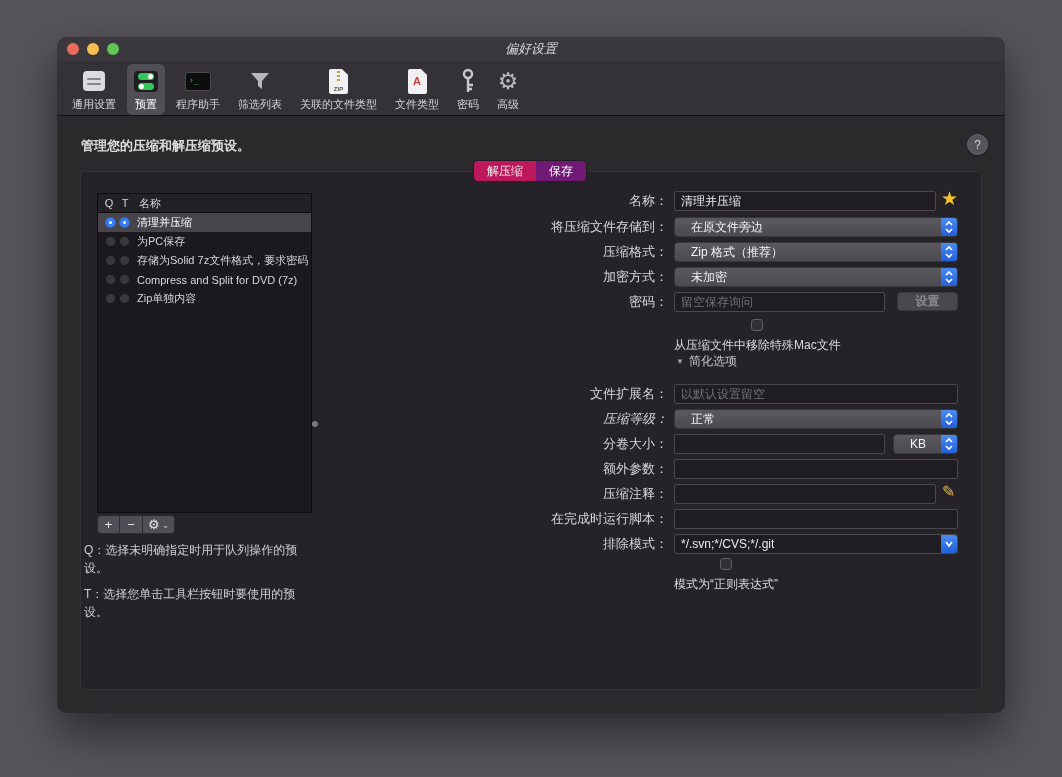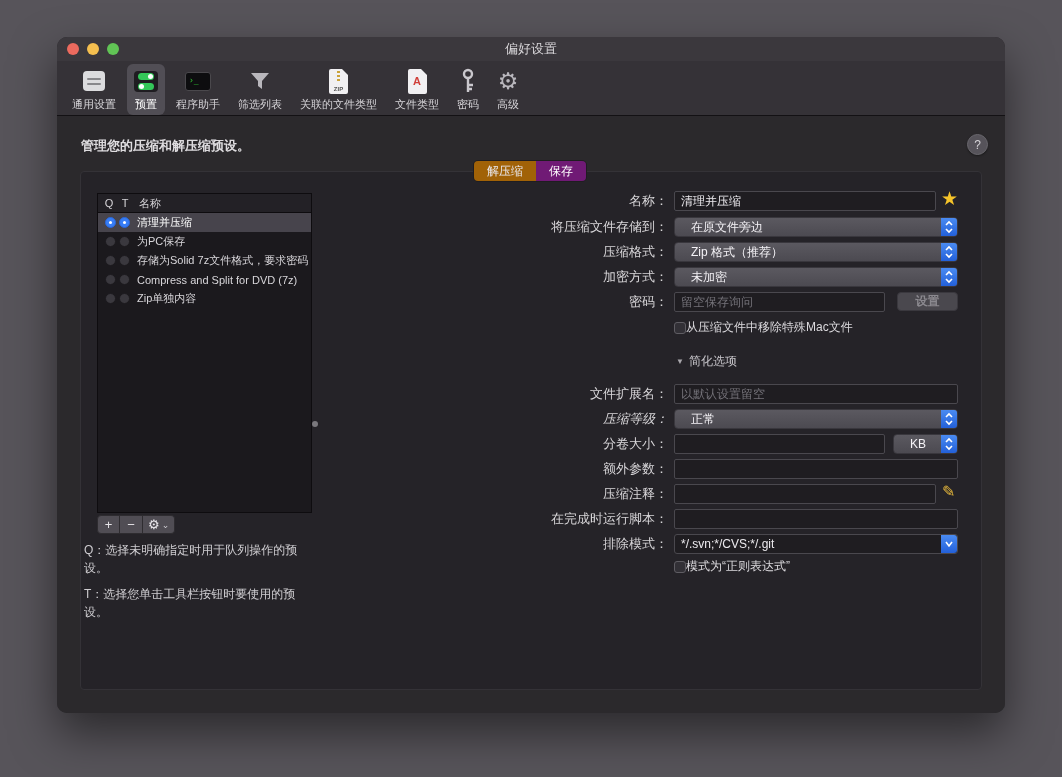--- a/index.html
+++ b/index.html
@@ -2,21 +2,21 @@
 <html><head>
 <meta charset="utf-8">
 <style>
   * { margin:0; padding:0; box-sizing:border-box; }
   html,body { width:1062px; height:777px; background:#57545a; overflow:hidden;
               font-family:"Liberation Sans", sans-serif; }
   .window { position:absolute; left:57px; top:37px; width:948px; height:676px;
             background:#2b292c; border-radius:10px; overflow:hidden;
             box-shadow:0 20px 45px rgba(0,0,0,.5); }
   
-  .titlebar { height:24px; background:#3b383d; display:flex; align-items:center; justify-content:center; position:relative; }
+  .titlebar { height:24px; background:#3b383d; display:flex; align-items:center; justify-content:center; position:relative;font-style:italic; }
   .traffic { position:absolute; left:10px; top:6px; display:flex; gap:8px; }
   .light { width:12px; height:12px; border-radius:50%; }
   .light.red{background:#ec6a5e} .light.yellow{background:#f5bf4f} .light.green{background:#61c455}
   .title { color:#d7d5d8; font-size:13px; }
   
   .toolbar { height:55px; background:#353237; border-bottom:1px solid #131114;
              display:flex; align-items:flex-start; padding:3px 0 0 8px; gap:4px; }
   .tb-item { display:flex; flex-direction:column; align-items:center; gap:2px;
              padding:3px 7px 3px; border-radius:6px; color:#d6d4d8; font-size:11px; }
   .tb-item.selected { background:#514e55; color:#fff; }
@@ -37,21 +37,21 @@
   
   .content { position:relative; height:597px; background:#2b292c; }
   .desc { position:absolute; left:24px; top:21px; font-size:13px; font-weight:bold; color:#dedcdf; }
   .helpbtn { position:absolute; left:910px; top:18px; width:21px; height:21px; border-radius:50%;
              background:#56535a; border:1px solid #6a686e; color:#d6d4d8; font-size:12px;
              display:flex; align-items:center; justify-content:center; box-shadow:0 1px 2px rgba(0,0,0,.4); }
   .panel { position:absolute; left:23px; top:55px; width:902px; height:519px;
            background:#252328; border:1px solid #343237; border-radius:4px; }
   .segctl { position:absolute; left:416px; top:44px; display:flex; border-radius:5px; overflow:hidden;
             border:1px solid #1f1d21; z-index:5; }
-  .segment { height:20px; line-height:20px; padding:0 13px; font-size:12px; color:#e8e6ea; background:#a16207; }
+  .segment { height:20px; line-height:20px; padding:0 13px; font-size:12px; color:#e8e6ea; background:#be185d; }
   .segment.selected { background:#701a75; color:#fff; }
   
   .table { position:absolute; left:40px; top:77px; width:215px; height:320px;
            background:#1b191d; border:1px solid #0e0c0f; display:flex; flex-direction:column; }
   .thead { height:19px; background:#232126; border-bottom:1px solid #0e0c0f;
            display:flex; align-items:center; color:#d4d2d6; font-size:11px; }
   .thead .hq{width:14px;text-align:center;margin-left:4px;}
   .thead .ht{width:14px;text-align:center;margin-left:2px;}
   .thead .hn{margin-left:7px;}
   .trow { height:19px; display:flex; align-items:center; font-size:11px; color:#d8d6da; padding-left:4px; }
@@ -82,21 +82,21 @@
            border:1px solid #39373d; border-radius:4px; display:flex; align-items:center;
            font-size:12px; color:#f4f2f6;padding-left:8px; }
   .popup .ptext { flex:1; padding-left:8px; white-space:nowrap; overflow:hidden; }
   .pcap { width:16px; align-self:stretch; background:linear-gradient(#4a8bf2,#2360d9);
           border-radius:0 3px 3px 0; display:flex; align-items:center; justify-content:center; flex:none; }
   .combo { position:absolute; height:20px; background:#1f1d21; border:1px solid #4a484e; border-radius:3px;
            display:flex; align-items:center; font-size:12px; color:#eceaee; }
   .combo .ptext { flex:1; padding-left:6px; white-space:nowrap; overflow:hidden; }
   .btn { position:absolute; height:19px; background:#4a484e; border:1px solid #3a383e; border-radius:4px;
          color:#8b898f; font-size:12px; display:flex; align-items:center; justify-content:center; }
-  .cbrow { display:flex; align-items:center; font-size:12px; color:#dcdade; white-space:nowrap; }
+  .cbrow { display:flex; align-items:center; gap:6px; font-size:12px; color:#dcdade; white-space:nowrap;flex-direction:column; }
   .cb { width:12px; height:12px; background:#323036; border:1px solid #5f5d63; border-radius:3px; flex:none; }
   .abs { position:absolute; }
   .disclose { position:absolute; left:619px; top:237px; font-size:12px; color:#c7c5ca;
               display:flex; gap:5px; align-items:center; }
   .disclose .tri { font-size:8px; color:#a9a7ac; }
   .star { position:absolute; left:884px; top:71px; font-size:19px; color:#f6c42a; line-height:24px; }
   .pencil { position:absolute; left:885px; top:366px; font-size:16px; color:#e8b93c; }
   .bottomchecks { position:absolute; left:283px; top:465px; display:flex; flex-direction:column; gap:7px; }
 </style>
 </head>

